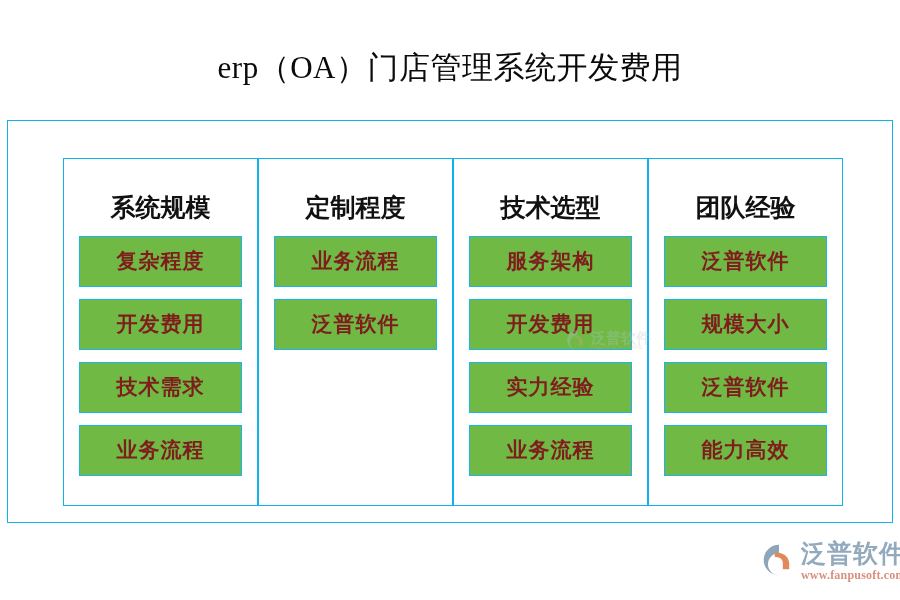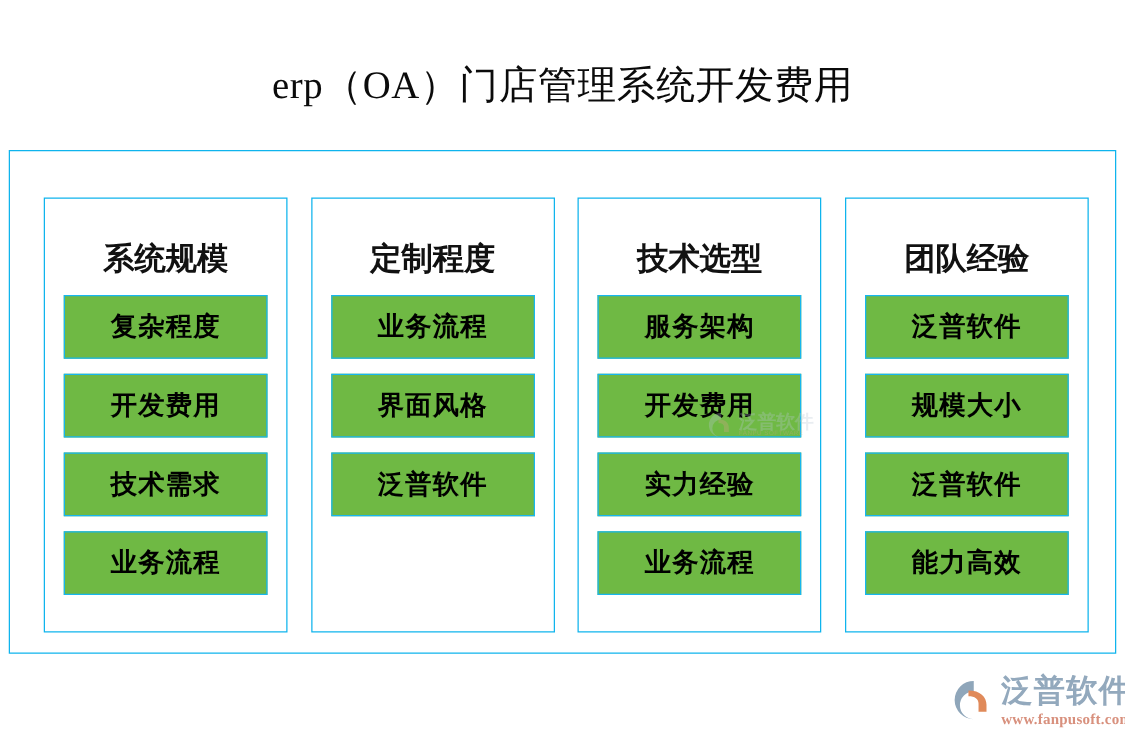--- a/index.html
+++ b/index.html
@@ -43,21 +43,21 @@
     background: transparent;
   }
 
   .columns-row {
     position: absolute;
     left: 0;
     top: 0;
     width: 100%;
     height: 100%;
     display: flex;
-    justify-content: space-between;
+    justify-content: center;
     align-items: flex-start;
     padding: 37px 21px 0 27px;
     box-sizing: border-box;
   }
 
   
   .category-card {
     box-sizing: border-box;
     width: 195px;
     height: 348px;
@@ -86,21 +86,21 @@
     flex-direction: column;
     gap: 12px;
   }
 
   .item-box {
     box-sizing: border-box;
     width: 100%;
     height: 51px;
     background: #6fb944;
     border: 1.5px solid #17b6ef;
-    color: #000000;
+    color: #7f1d1d;
     font-size: 21px;
     font-weight: 700;
     display: flex;
     align-items: center;
     justify-content: center;
     line-height: 1;
     white-space: nowrap;
     letter-spacing: 1px;
     font-family: "Liberation Serif", "DejaVu Serif", serif;
   }
@@ -193,21 +193,20 @@
         <div class="item-box">开发费用</div>
         <div class="item-box">技术需求</div>
         <div class="item-box">业务流程</div>
       </div>
     </div>
 
     <div class="category-card">
       <div class="category-title">定制程度</div>
       <div class="item-list">
         <div class="item-box">业务流程</div>
-        <div class="item-box">界面风格</div>
         <div class="item-box">泛普软件</div>
       </div>
     </div>
 
     <div class="category-card">
       <div class="category-title">技术选型</div>
       <div class="item-list">
         <div class="item-box">服务架构</div>
         <div class="item-box">开发费用</div>
         <div class="item-box">实力经验</div>

